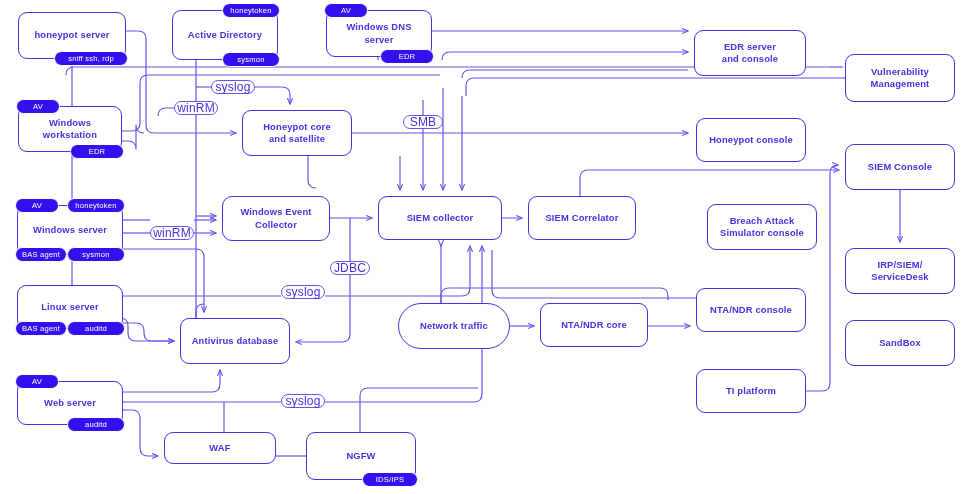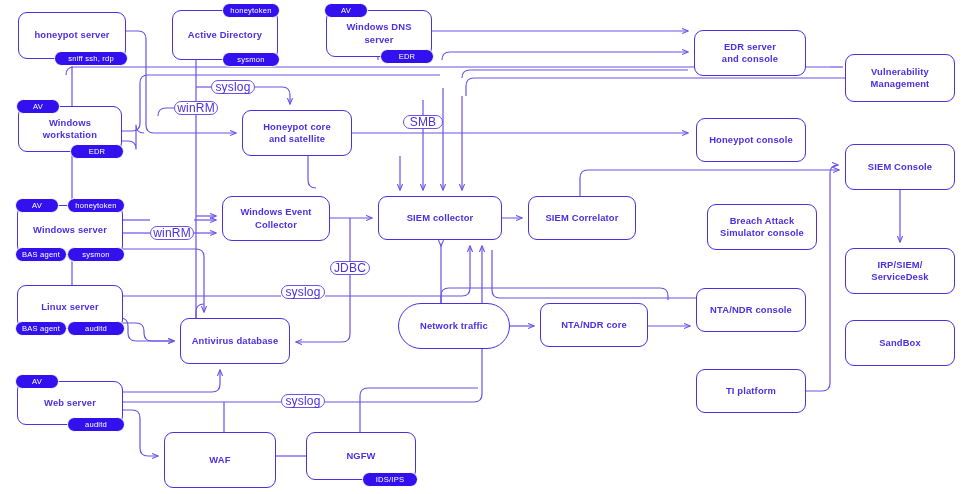--- a/index.html
+++ b/index.html
@@ -265,21 +265,21 @@
         <span class="node-label">SandBox</span>
       </div>
       <div class="node" style="left: 17px; top: 381px; width: 106px; height: 44px;">
         <span class="node-label">Web server</span>
       </div>
       <div class="badge" style="width: 44px; top: 374px; left: 15px;">AV</div>
       <div class="badge" style="width: 58px; top: 417px; left: 67px;">auditd</div>
       <div class="node" style="left: 696px; top: 369px; width: 110px; height: 44px;">
         <span class="node-label">TI platform</span>
       </div>
-      <div class="node" style="left: 164px; top: 432px; width: 112px; height: 56px; text-align: center;">
+      <div class="node" style="left: 164px; top: 432px; width: 112px; height: 32px; text-align: center;">
         <span class="node-label">WAF</span>
       </div>
       <div class="node" style="left: 306px; top: 432px; width: 110px; height: 48px;">
         <span class="node-label">NGFW</span>
       </div>
       <div class="badge" style="width: 56px; top: 472px; left: 362px;">IDS/IPS</div>
     </div>
 
   <div id="tags-root">
       <div class="tag" style="left: 211px; top: 80px; width: 44px;">syslog</div>

